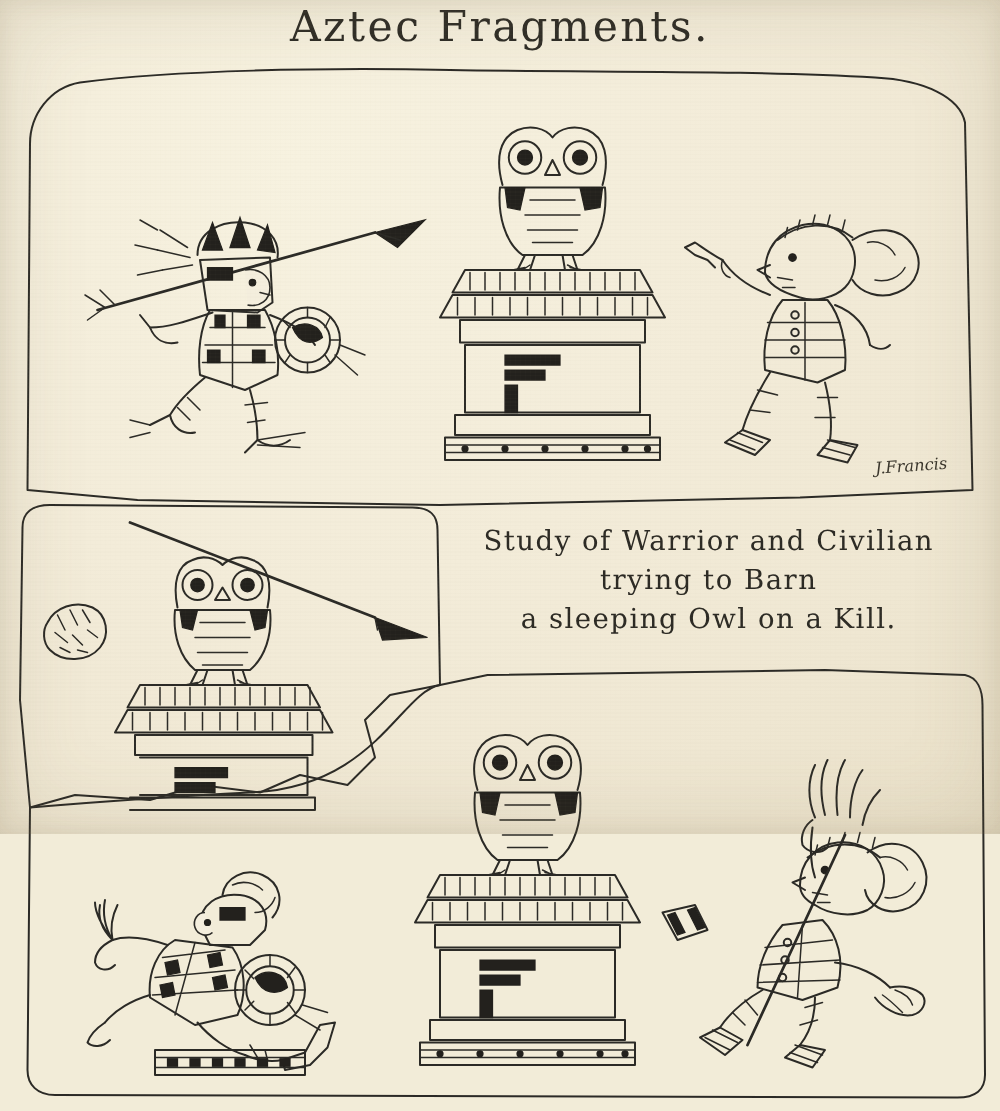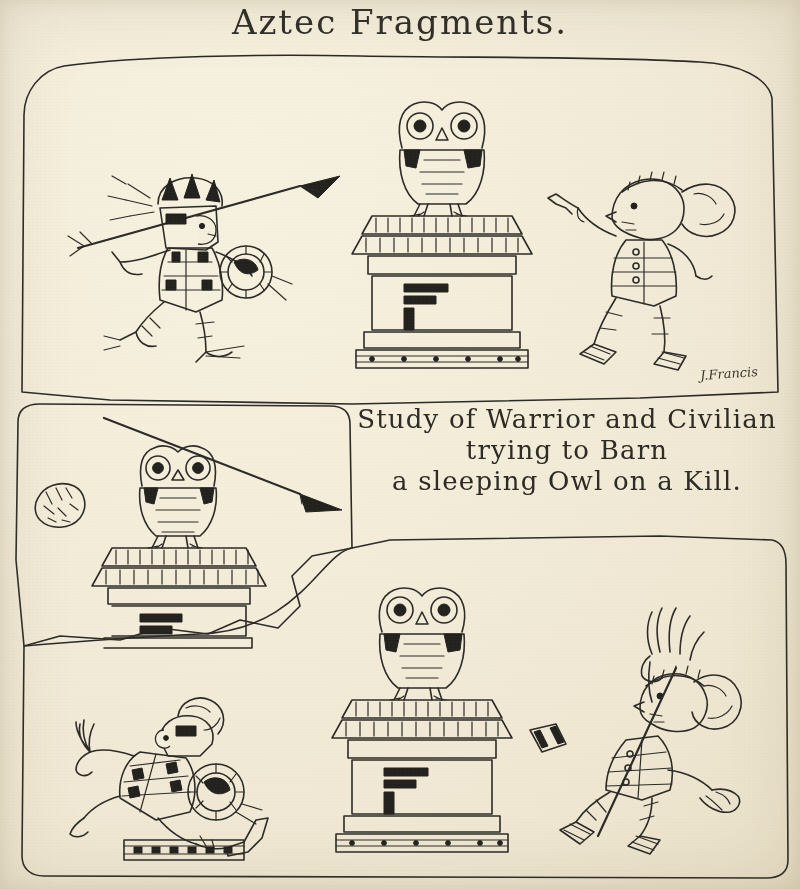--- a/index.html
+++ b/index.html
@@ -10,21 +10,21 @@
   body {
     width: 800px;
     height: 889px;
     overflow: hidden;
     font-family: "Liberation Serif", serif;
     color: #2b2a26;
   }
   #page {
     position: relative;
     width: 800px;
-    height: 889px;
+    height: 667px;
     background:
       radial-gradient(ellipse at 30% 20%, #f7f2e0 0%, #f3ecd9 45%, #efe7d2 75%, #e9e0c8 100%);
   }
   
   #grain {
     position: absolute;
     inset: 0;
     pointer-events: none;
     opacity: .35;
     background-image:
@@ -53,25 +53,25 @@
     position: absolute;
     left: 0;
     top: 0;
     width: 800px;
     height: 889px;
   }
 
   .caption {
     position: absolute;
     left: 352px;
-    top: 404px;
+    top: 418px;
     width: 430px;
     text-align: center;
     font-family: "DejaVu Serif", serif;
-    font-size: 26px;
+    font-size: 22px;
     line-height: 31px;
     letter-spacing: 1.2px;
     color: #2c2a24;
   }
   .caption div { white-space: nowrap; }
 
   .signature {
     position: absolute;
     left: 700px;
     top: 366px;

